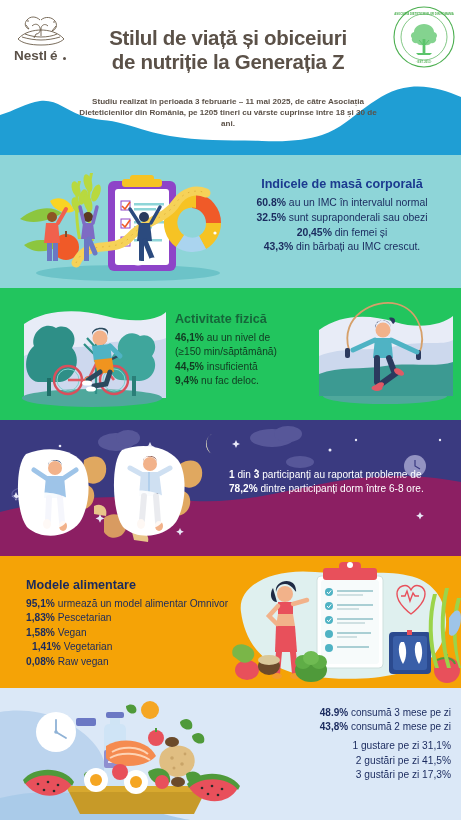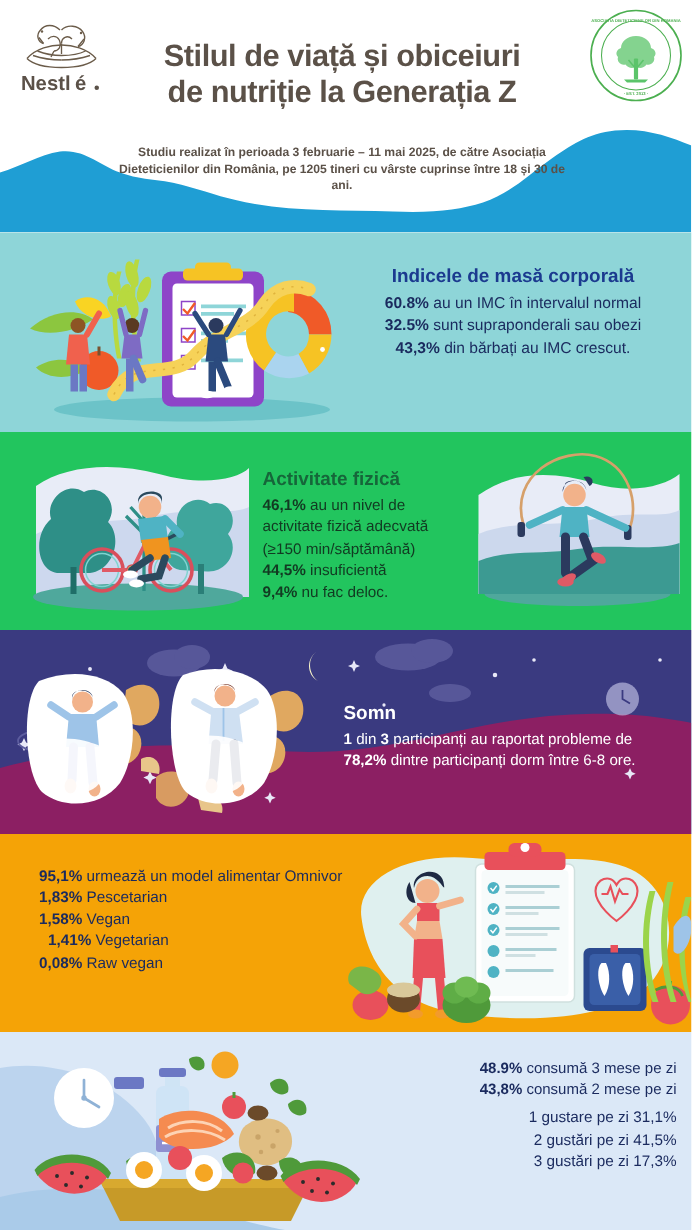--- a/index.html
+++ b/index.html
@@ -194,20 +194,21 @@
         <path d="M121 64 L112 50 M133 64 L142 48" stroke="#2b4a7e" stroke-width="3.5" stroke-linecap="round"></path>
         <ellipse cx="120" cy="104" rx="5" ry="2.5" fill="#ffffff"></ellipse>
         <ellipse cx="136" cy="101" rx="5" ry="2.5" fill="#ffffff"></ellipse>
       </g>
     </svg>
 
     <div class="txtblock bmi-txt">
       <div class="sec-h">Indicele de masă corporală</div>
       <div class="sec-line"><b>60.8%</b><span> au un IMC în intervalul normal</span></div>
       <div class="sec-line"><b>32.5%</b><span> sunt supraponderali sau obezi</span></div>
+      <div class="sec-line"><b>20,45%</b><span> din femei și</span></div>
       <div class="sec-line"><b>43,3%</b><span> din bărbați au IMC crescut.</span></div>
     </div>
   </div>
 
   <div class="section sec-act">
     <svg class="art" style="left:14px;top:6px;width:158px;height:120px;" viewBox="0 0 158 120">
       <path d="M10 30 C30 16 62 14 92 22 C120 30 144 26 152 18 L152 104 L10 104 Z" fill="#e8ecf7"></path>
       <path d="M10 62 C34 50 62 56 88 50 C114 44 140 50 152 44 L152 104 L10 104 Z" fill="#cdd8ee"></path>
       <ellipse cx="78" cy="104" rx="70" ry="9" fill="#4fa89c"></ellipse>
 
@@ -265,21 +266,20 @@
         <path d="M74 62 L80 78 L66 88" stroke="#2b3a5e" stroke-width="6" stroke-linecap="round" fill="none"></path>
         <ellipse cx="62" cy="92" rx="5.5" ry="3" fill="#e05a66"></ellipse>
         <ellipse cx="64" cy="90" rx="5.5" ry="3" fill="#e05a66" transform="rotate(-30 64 90)"></ellipse>
         <ellipse cx="84" cy="76" rx="5.5" ry="3" fill="#e05a66" transform="rotate(30 84 76)"></ellipse>
       </g>
     </svg>
 
     <div class="txtblock act-txt">
       <div class="sec-h">Activitate fizică</div>
       <div class="sec-line"><b>46,1%</b><span> au un nivel de</span></div>
-      <div class="sec-line"><span>activitate fizică adecvată</span></div>
       <div class="sec-line"><span>(≥150 min/săptămână)</span></div>
       <div class="sec-line"><b>44,5%</b><span> insuficientă</span></div>
       <div class="sec-line"><b>9,4%</b><span> nu fac deloc.</span></div>
     </div>
   </div>
 
   <div class="section sec-sleep">
     <svg class="art" style="left:0;top:0;width:461px;height:136px;" viewBox="0 0 461 136" preserveAspectRatio="none">
       <rect width="461" height="136" fill="#3a3a80"></rect>
       <path d="M0 92 C60 76 120 74 180 80 C250 87 300 64 360 58 C410 53 440 58 461 62 L461 136 L0 136 Z" fill="#8c1f63"></path>
@@ -349,21 +349,20 @@
         <path d="M129 38 L118 32 M147 38 L158 32" stroke="#cfe0f2" stroke-width="5" stroke-linecap="round"></path>
         <path d="M132 60 L130 84" stroke="#2b3a5e" stroke-width="6" stroke-linecap="round"></path>
         <path d="M144 60 L146 86" stroke="#2b3a5e" stroke-width="6" stroke-linecap="round"></path>
         <ellipse cx="129" cy="88" rx="4" ry="5" fill="#f2b28a"></ellipse>
         <ellipse cx="147" cy="90" rx="4" ry="5" fill="#f2b28a"></ellipse>
         <path d="M108 58 C122 52 140 54 152 60 C158 64 156 84 146 90 C132 98 112 92 108 82 C104 72 102 62 108 58 Z" fill="#ffffff" opacity="0.9"></path>
       </g>
     </svg>
 
     <div class="txtblock sleep-txt">
-      <div class="sec-h">Somn</div>
       <div class="sec-line"><b>1</b><span> din </span><b>3</b><span> participanți au raportat probleme de</span></div>
       <div class="sec-line"><b>78,2%</b><span> dintre participanți dorm între 6-8 ore.</span></div>
     </div>
   </div>
 
   <div class="section sec-diet">
     <svg class="art" style="right:0;top:4px;width:250px;height:128px;" viewBox="0 0 250 128">
       <path d="M30 52 C26 26 60 8 104 12 C148 16 178 8 206 18 C238 30 244 72 222 96 C198 120 140 122 98 116 C52 110 34 82 30 52 Z" fill="#dff0ef"></path>
 
       <rect x="106" y="16" width="66" height="92" rx="4" fill="#ffffff" stroke="#cfe0de" stroke-width="1"></rect>
@@ -433,20 +432,21 @@
 
       <g fill="#9bd44a">
         <path d="M222 34 C216 56 216 84 224 108 L228 108 C220 84 220 56 226 34 Z"></path>
         <path d="M234 28 C228 52 228 82 236 108 L240 108 C232 82 232 52 238 28 Z"></path>
         <path d="M246 38 C240 58 240 86 248 108 L250 108 C244 86 244 58 250 38 Z"></path>
       </g>
       <path d="M238 58 C244 48 250 48 250 58 C250 70 242 80 238 74 Z" fill="#9ec4e8"></path>
     </svg>
 
     <div class="txtblock diet-txt">
+      <div class="sec-h">Modele alimentare</div>
       <div class="sec-line"><b>95,1%</b><span> urmează un model alimentar Omnivor</span></div>
       <div class="sec-line"><b>1,83%</b><span> Pescetarian</span></div>
       <div class="sec-line"><b>1,58%</b><span> Vegan</span></div>
       <div class="sec-line" style="padding-left:6px;"><b>1,41%</b><span> Vegetarian</span></div>
       <div class="sec-line"><b>0,08%</b><span> Raw vegan</span></div>
     </div>
   </div>
 
   <div class="section sec-meals">
     <svg class="art" style="left:0;top:0;width:461px;height:132px;" viewBox="0 0 461 132" preserveAspectRatio="none">

